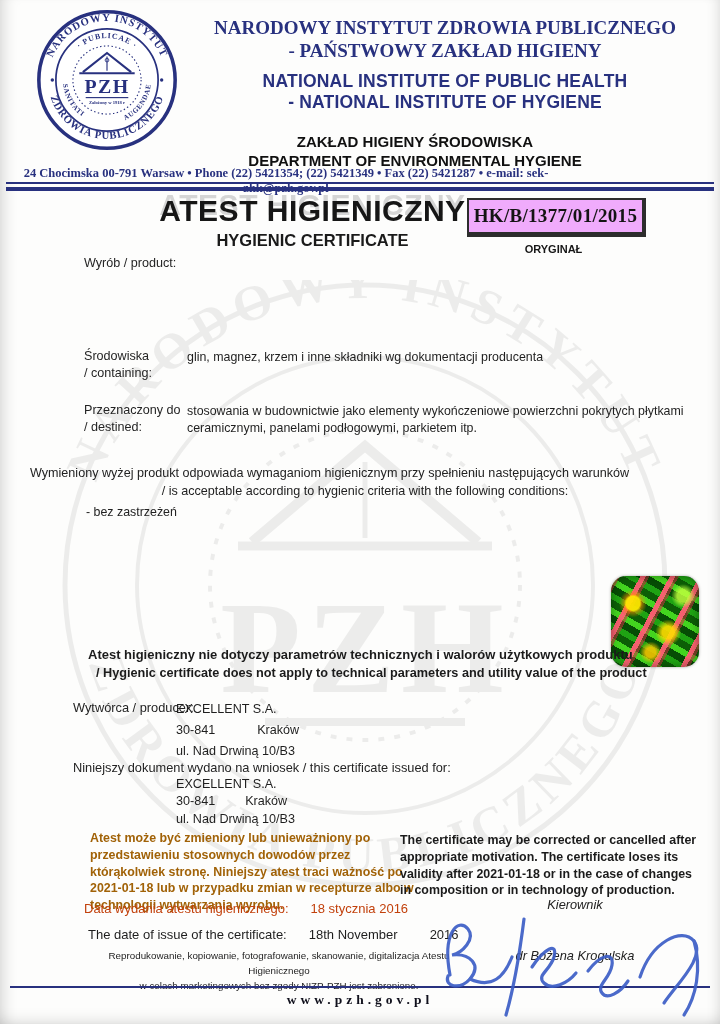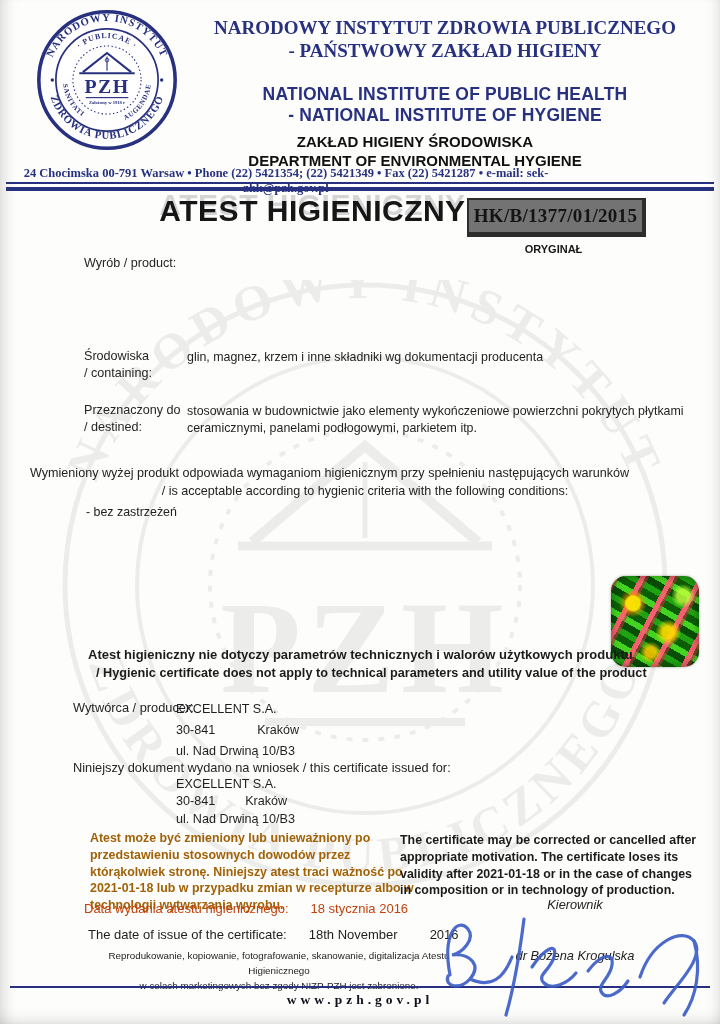--- a/index.html
+++ b/index.html
@@ -9,31 +9,31 @@
     font-family:"Liberation Sans",sans-serif;color:#1d1d1d;
     box-shadow:inset 14px 0 16px -12px rgba(0,0,0,.18),
                inset -12px 0 14px -11px rgba(0,0,0,.14),
                inset 0 -14px 16px -13px rgba(0,0,0,.16);
   }
   .abs{position:absolute;}
   
   .seal{left:36px;top:6px;width:142px;height:148px;}
   .hdr{left:180px;top:16px;width:530px;text-align:center;}
   .hdr-pl{font-family:"Liberation Serif",serif;font-weight:bold;font-size:19px;line-height:23px;color:#28317f;}
-  .hdr-en{font-weight:bold;font-size:17.5px;line-height:21px;color:#28317f;margin-top:22px;letter-spacing:.2px;}
+  .hdr-en{font-weight:bold;font-size:17.5px;line-height:21px;color:#28317f;margin-top:9px;letter-spacing:.2px;}
   .dept{left:115px;top:132px;width:600px;text-align:center;font-weight:bold;font-size:15px;line-height:19px;color:#101010;}
   .contact{left:0;top:166px;width:572px;text-align:center;font-family:"Liberation Serif",serif;
            font-weight:bold;font-size:12.5px;color:#28317f;}
   .rule-thin{left:6px;top:182px;width:708px;height:2px;background:#28317f;}
   .rule-thick{left:6px;top:187px;width:708px;height:4px;background:#28317f;}
   
   .title-pl{left:150px;top:194px;width:325px;text-align:center;font-size:30px;font-weight:bold;
             letter-spacing:.5px;color:#161616;text-shadow:0 -6px 0 rgba(110,110,110,.28);}
   .title-en{left:150px;top:231px;width:325px;text-align:center;font-size:16.5px;font-weight:bold;color:#1a1a1a;}
-  .certbox{left:467px;top:198px;width:173px;height:32px;background:#737373;
+  .certbox{left:467px;top:198px;width:173px;height:32px;background:#f0abfc;
            border:2px solid #2d2d2d;border-right-width:4px;border-bottom-width:5px;
            display:flex;align-items:center;justify-content:center;
            font-family:"Liberation Serif",serif;font-weight:bold;font-size:19px;letter-spacing:.3px;color:#141414;}
   .original{left:467px;top:243px;width:173px;text-align:center;font-size:11px;font-weight:bold;color:#161616;}
   
   .lbl{font-size:12.6px;line-height:16.5px;color:#242424;}
   .val{font-size:12.4px;line-height:16.5px;color:#1f1f1f;}
   .field-product-label{left:84px;top:255px;}
   .field-product-value{left:187px;top:253px;width:458px;font-weight:bold;font-size:13.3px;line-height:19px;}
   .field-containing-label{left:84px;top:348px;}
@@ -145,20 +145,21 @@
   <div class="abs dept">
     <div>ZAKŁAD HIGIENY ŚRODOWISKA</div>
     <div>DEPARTMENT OF ENVIRONMENTAL HYGIENE</div>
   </div>
 
   <div class="abs contact">24 Chocimska 00-791 Warsaw   •   Phone (22) 5421354; (22) 5421349   •   Fax (22) 5421287   •   e-mail: sek-zhk@pzh.gov.pl</div>
   <div class="abs rule-thin"></div>
   <div class="abs rule-thick"></div>
 
   <div class="abs title-pl">ATEST HIGIENICZNY</div>
+  <div class="abs title-en">HYGIENIC CERTIFICATE</div>
   <div class="abs certbox">HK/B/1377/01/2015</div>
   <div class="abs original">ORYGINAŁ</div>
 
   <svg class="abs watermark" viewBox="0 0 610 610">
     <defs>
       <path id="wTop" d="M 18,305 A 287,287 0 0 1 592,305"></path>
       <path id="wBot" d="M 18,305 A 287,287 0 0 0 592,305"></path>
     </defs>
     <circle cx="305" cy="305" r="300" fill="none" stroke="#000" stroke-width="5"></circle>
     <circle cx="305" cy="305" r="228" fill="none" stroke="#000" stroke-width="4"></circle>

